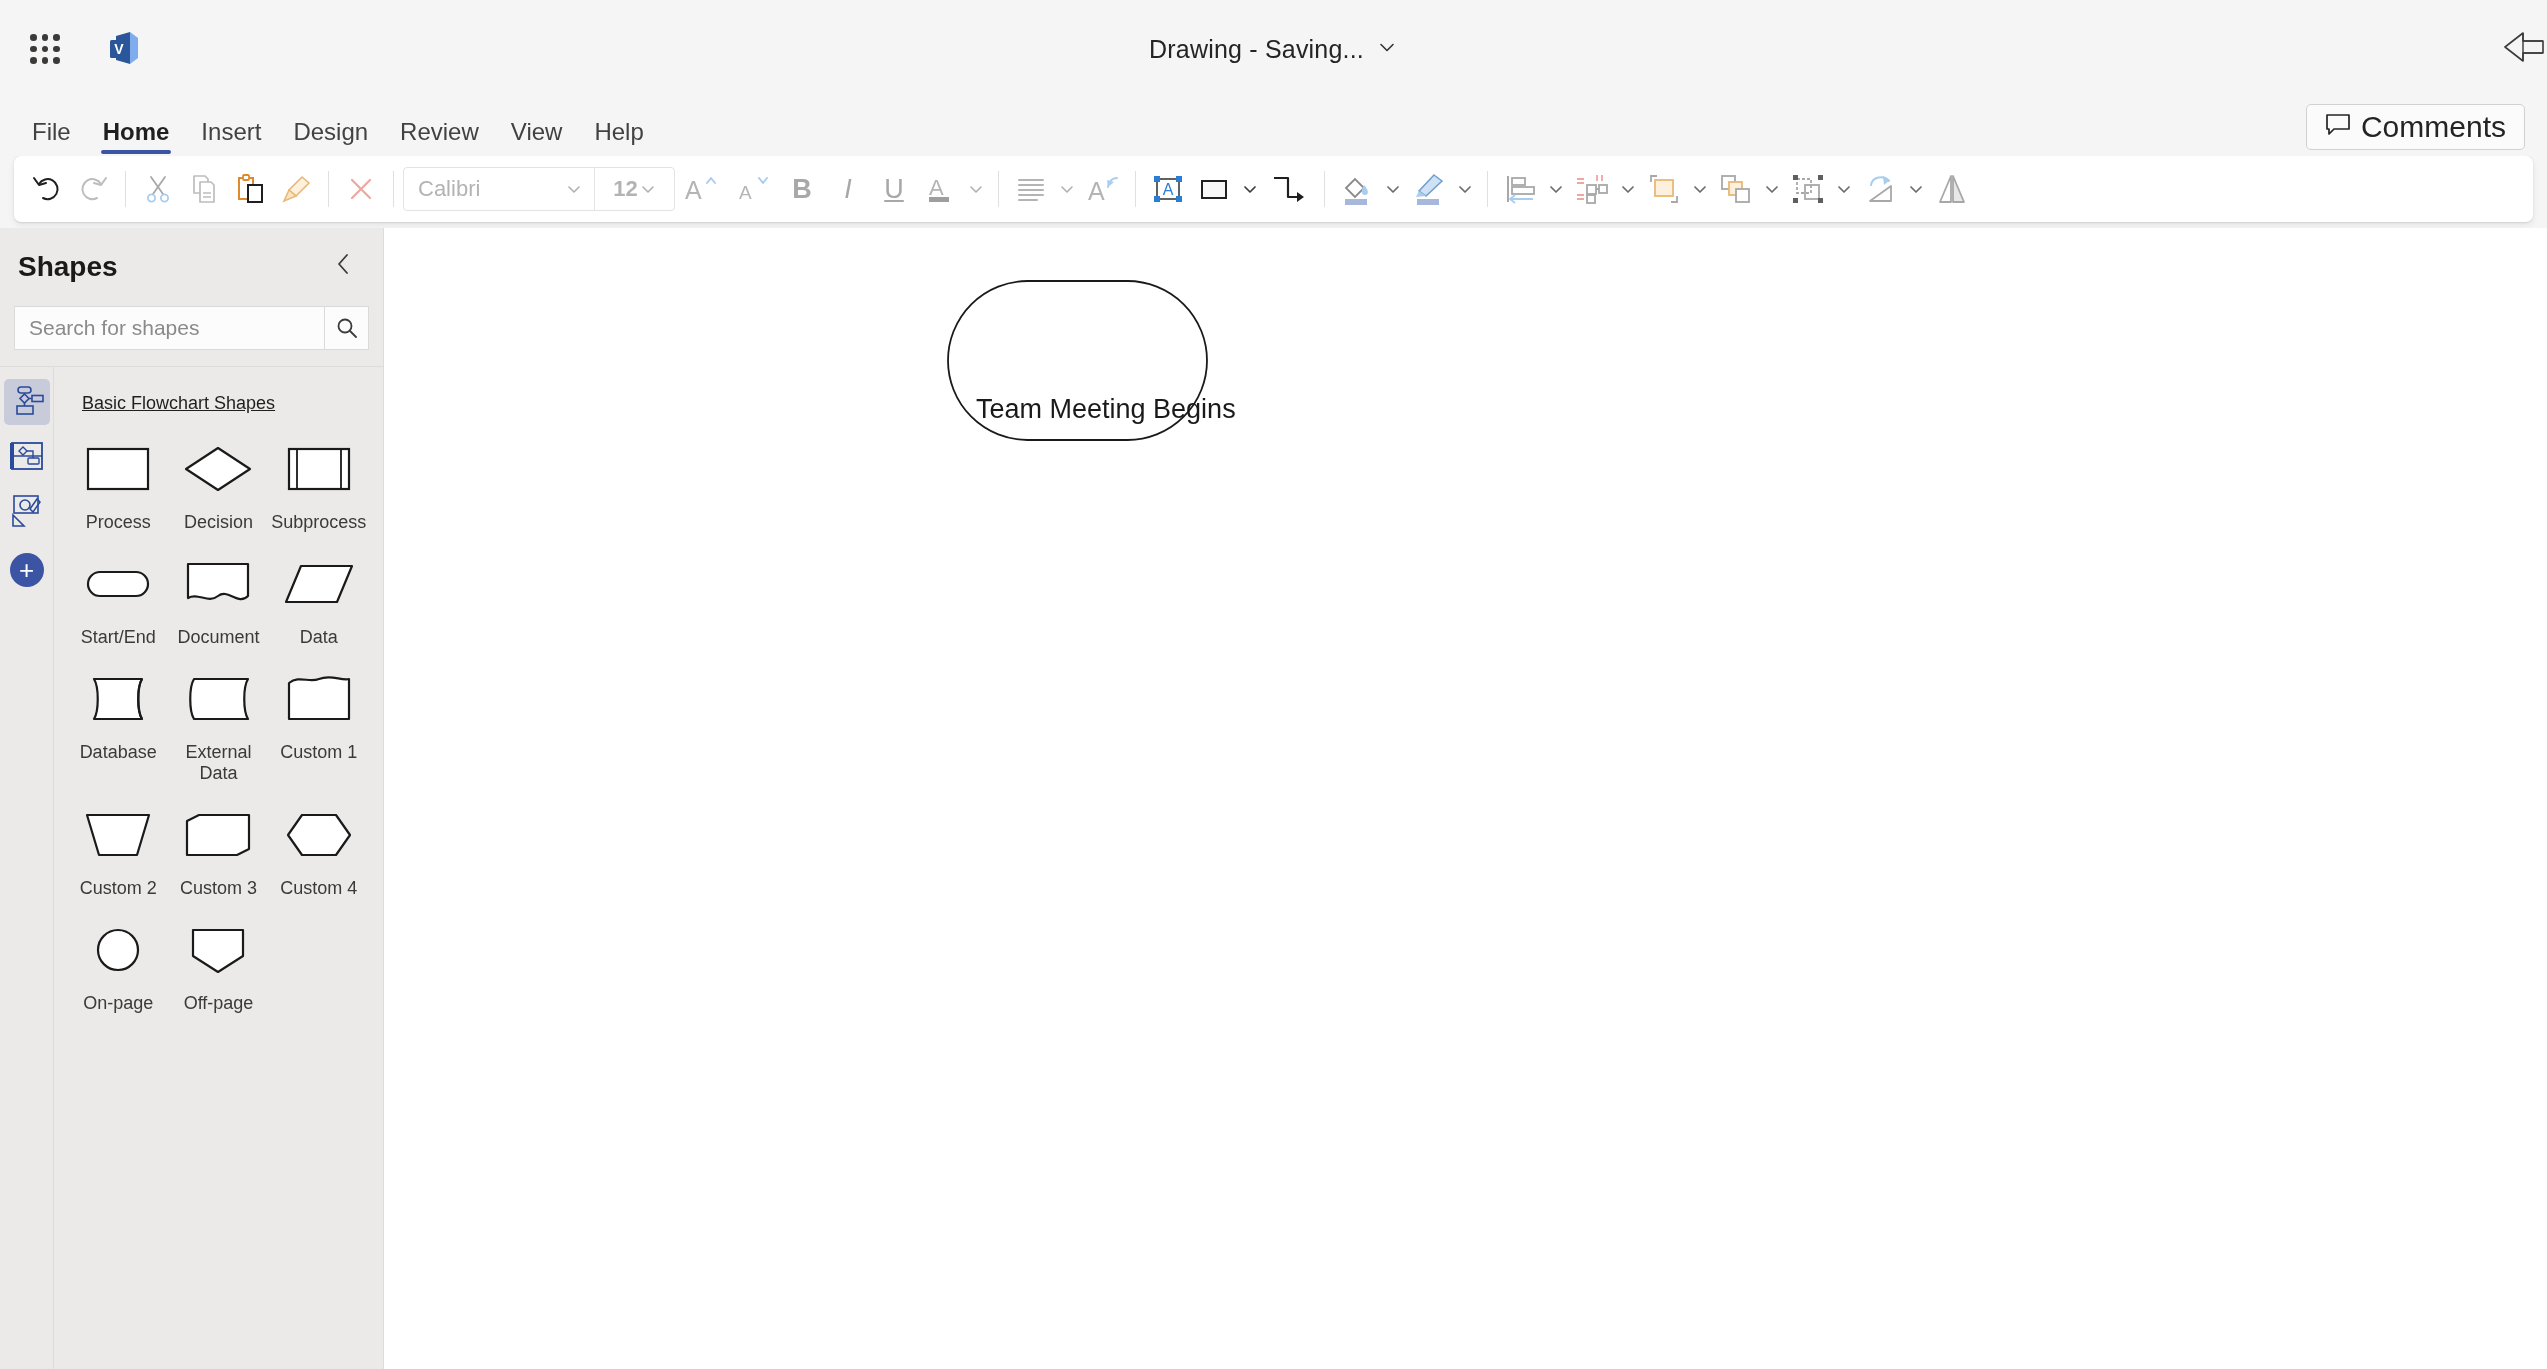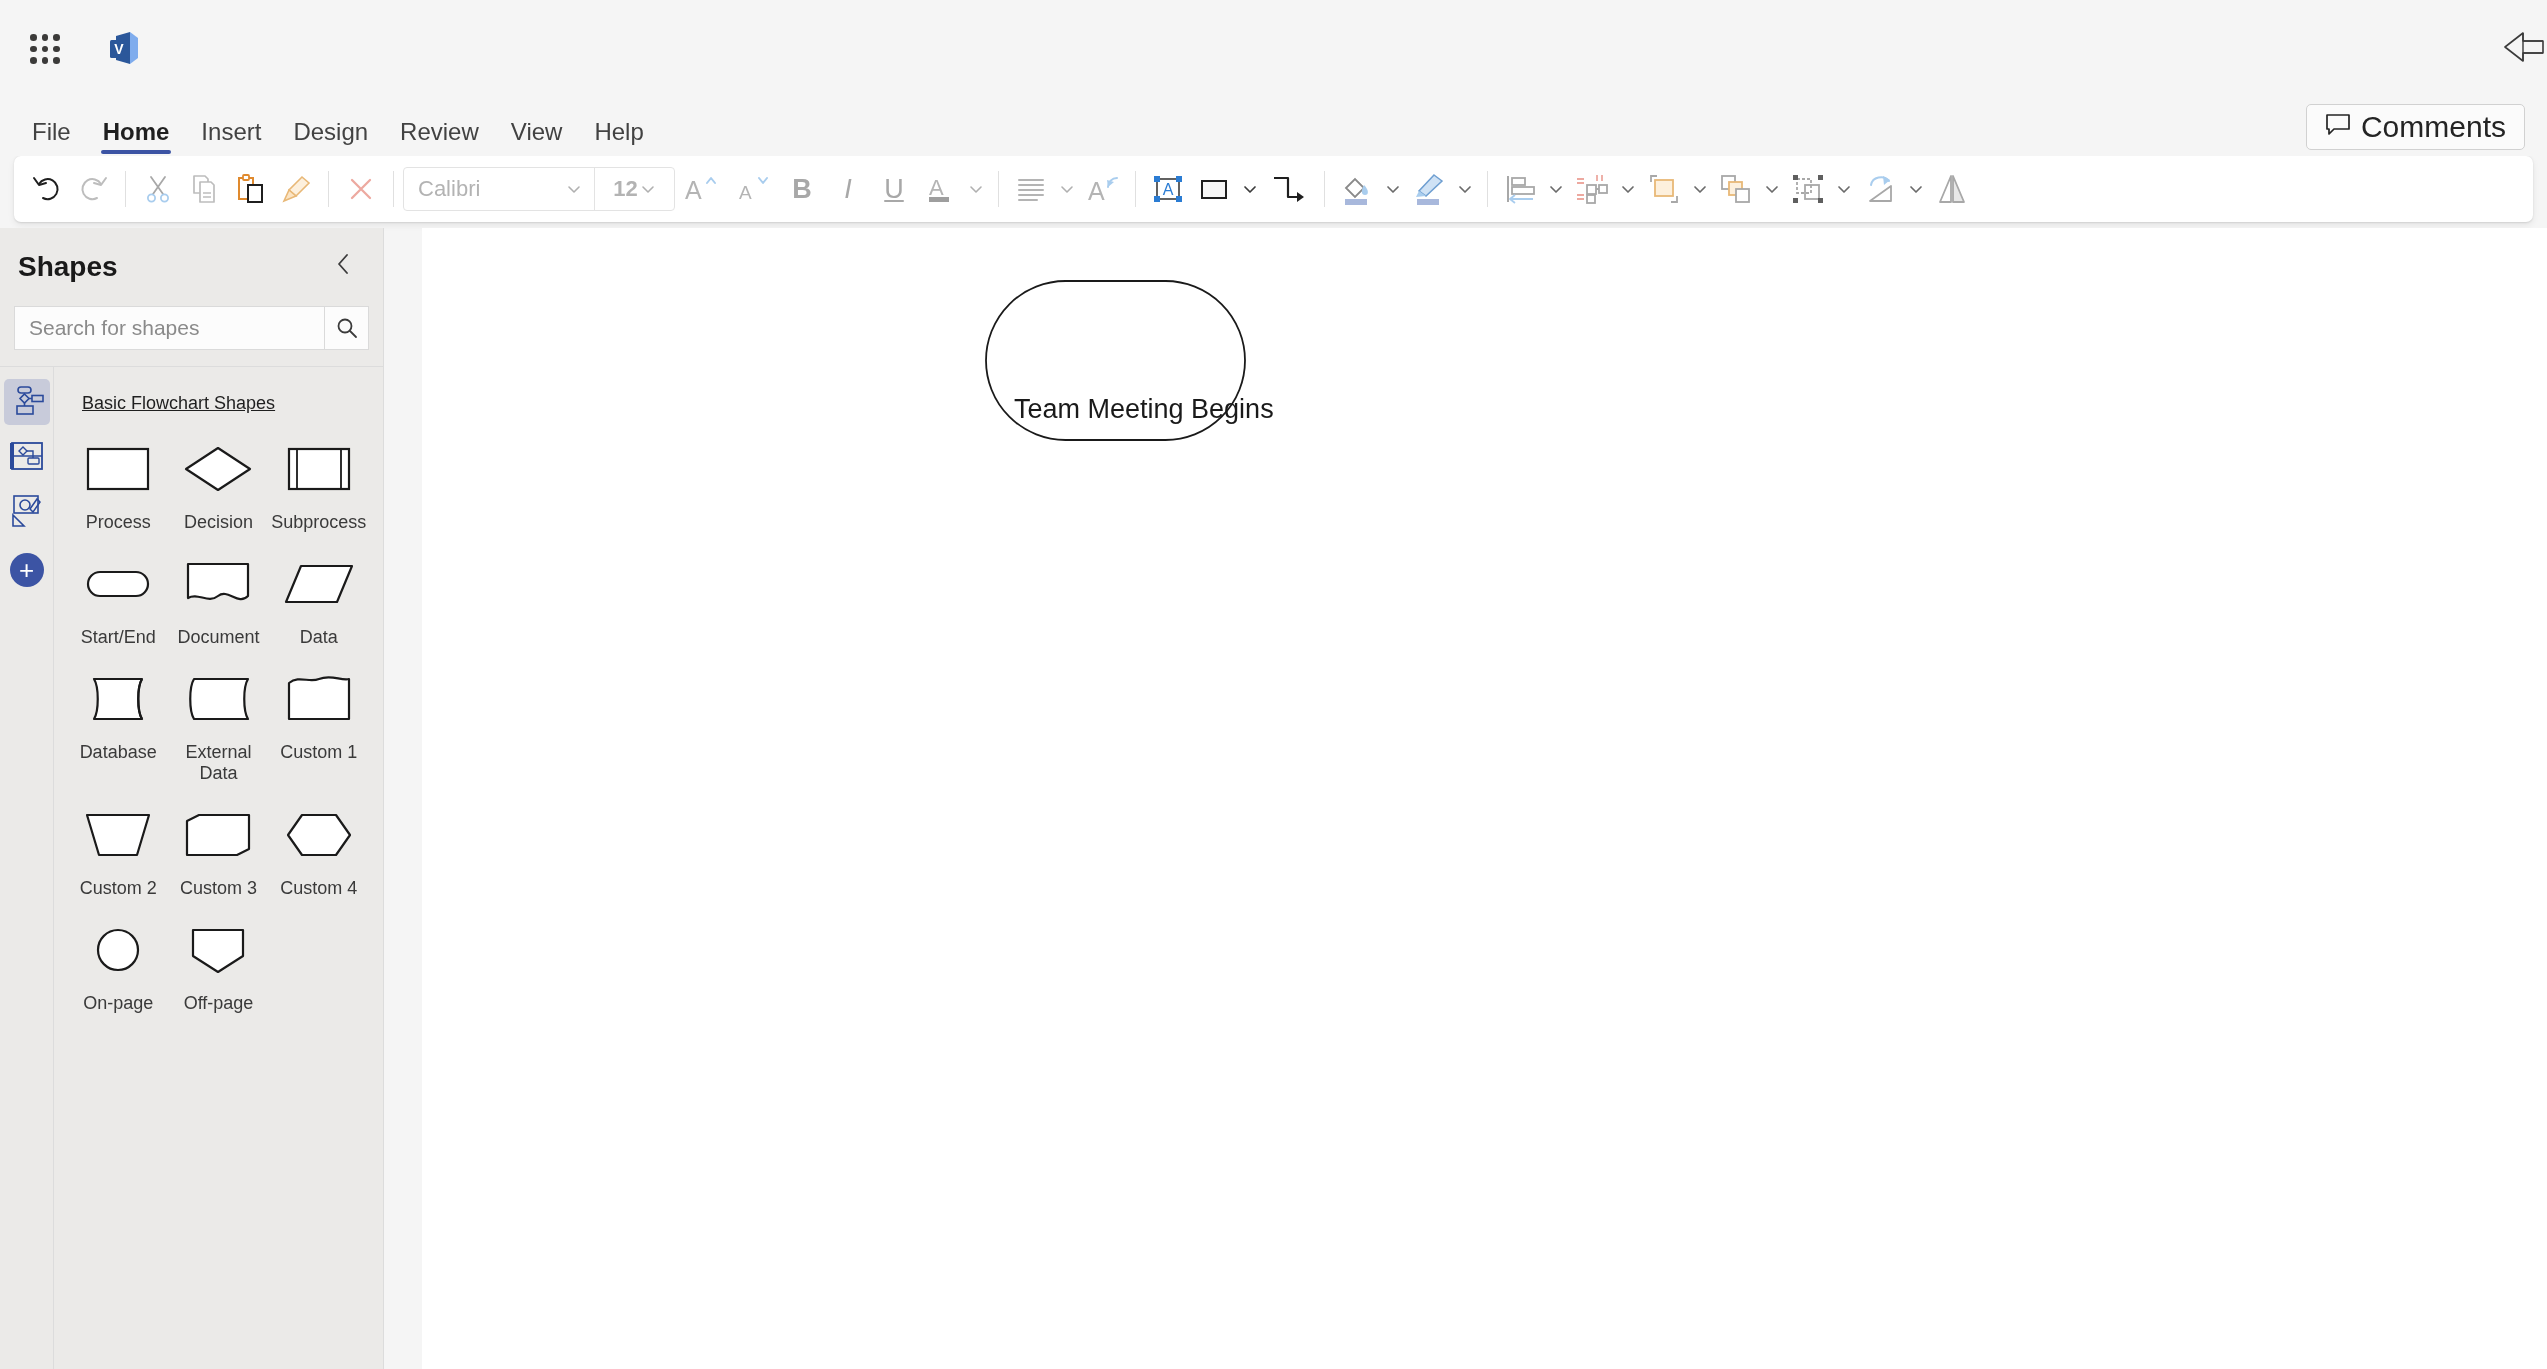--- a/index.html
+++ b/index.html
@@ -92,21 +92,21 @@
   }
   .fontname { width: 190px; justify-content: space-between; }
   .fontsize { width: 80px; justify-content: center;
     border-left: 1px solid #e3e3e3; padding-left: 12px; font-weight: bold; }
   .glyph { font-size: 27px; color: #a8a8a8; line-height: 1; }
   .glyph.bold { font-weight: 700; color: #a8a8a8; }
   .glyph.ital { font-style: italic; color: #a8a8a8; }
   .glyph.und  { text-decoration: underline; color: #a8a8a8; }
 
   
-  .body { display: flex; height: calc(1369px - 98px - 58px - 72px); gap: 38px; }
+  .body { display: flex; height: calc(1369px - 98px - 58px - 72px); }
 
   
   .shapes-panel {
     width: 384px; background: #ebeae8; display: flex; flex-direction: column;
     border-right: 1px solid #dcdcdc; flex: none;
   }
   .sp-head {
     height: 78px; display: flex; align-items: center;
     padding: 0 22px 0 18px; justify-content: space-between;
   }
@@ -183,20 +183,28 @@
 
   <div class="applogo">
     <svg width="44" height="44" viewBox="0 0 44 44">
       <path d="M30 5 L38 11 L38 31 L30 37 Z" fill="#7faced"></path>
       <path d="M16 9 L30 5 L30 37 L16 33 Z" fill="#2b579a"></path>
       <rect x="10" y="13" width="18" height="18" rx="1.5" fill="#2b579a"></rect>
       <text x="19" y="27" font-family="Liberation Sans, sans-serif" font-size="14" font-weight="700" fill="#ffffff" text-anchor="middle">V</text>
     </svg>
   </div>
 
+  <div class="title-center">
+    <span class="doc-title">Drawing  -  Saving...</span>
+    <span class="chev">
+      <svg width="22" height="22" viewBox="0 0 22 22">
+        <path d="M5 8.5 L11 14.5 L17 8.5" fill="none" stroke="#333" stroke-width="1.6" stroke-linecap="round" stroke-linejoin="round"></path>
+      </svg>
+    </span>
+  </div>
 
   <div class="titlebar-right">
     <div class="tb-btn" style="width:56px;margin-right:-14px;">
       <svg width="44" height="40" viewBox="0 0 44 40">
         <path d="M20 4 L2 18 L20 32 L20 24 L40 24 L40 12 L20 12 Z" fill="none" stroke="#3b3b3b" stroke-width="1.6" stroke-linejoin="round"></path>
         <path d="M20 12 L40 12 M20 24 L40 24 M20 4 L20 32" stroke="#3b3b3b" stroke-width="1.4" fill="none"></path>
       </svg>
     </div>
   </div>
 </div>

